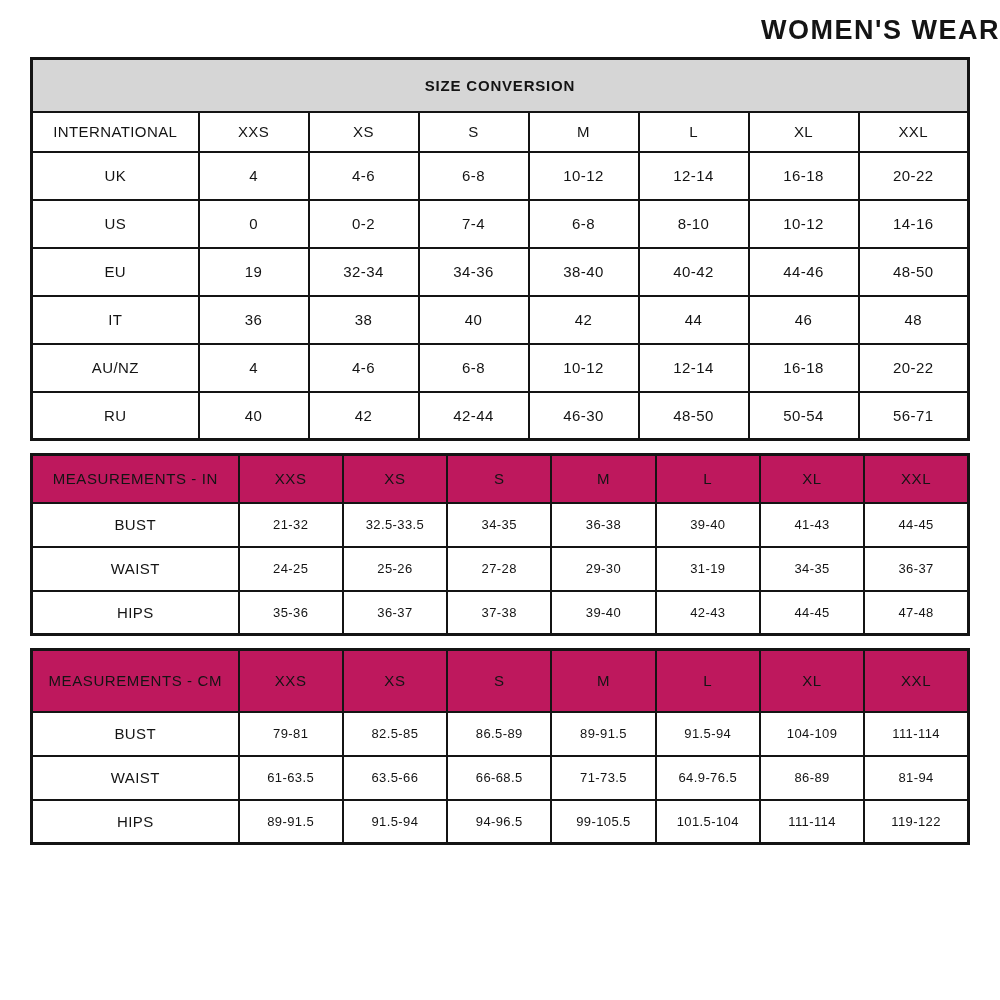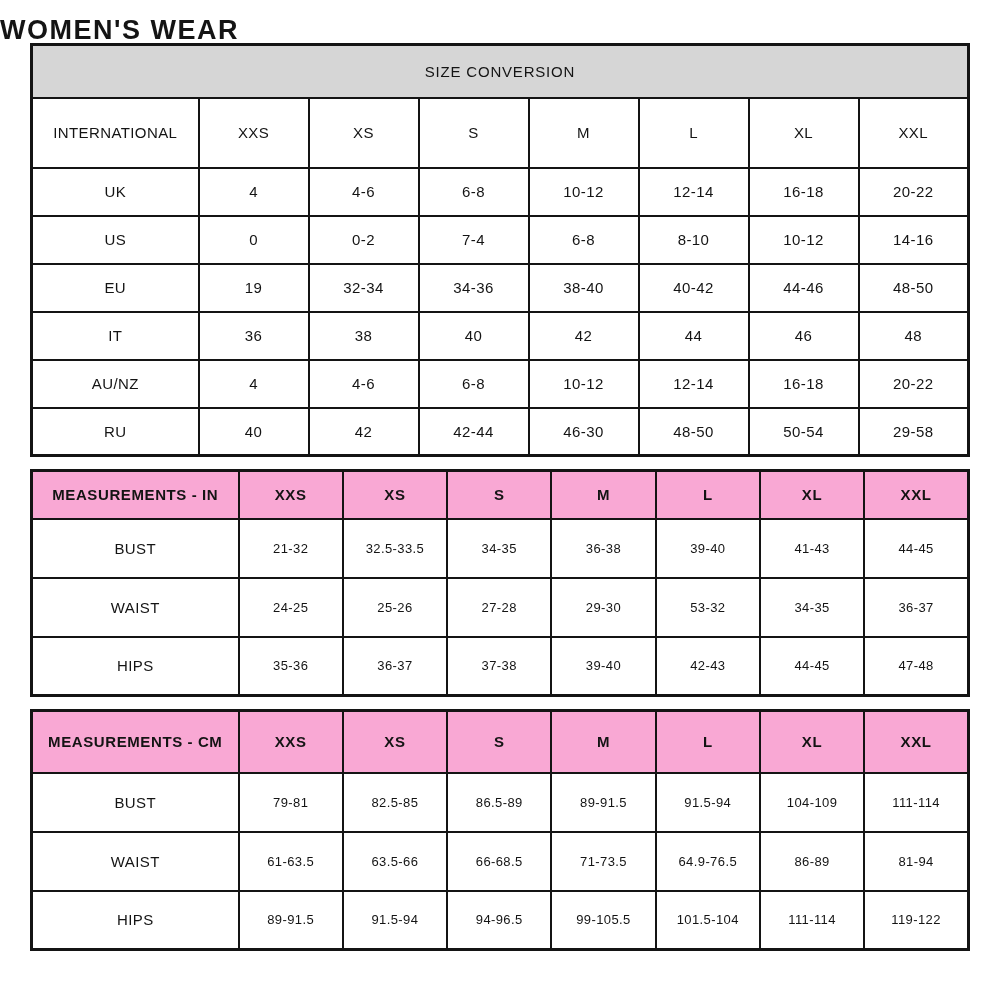--- a/index.html
+++ b/index.html
@@ -4,26 +4,26 @@
 <style>
   * { margin:0; padding:0; box-sizing:border-box; }
   html,body { width:1000px; background:#ffffff; }
   body {
     font-family:"Liberation Sans", sans-serif;
     color:#141414;
     height:1000px;
     overflow:hidden;
   }
   .page-title {
-    text-align:left;
+    text-align:right;
     font-size:27px;
     font-weight:700;
     letter-spacing:1.5px;
     padding-top:15px;
-    height:43px;
+    height:57px;
   }
   table {
     width:940px;
     margin:0 auto;
     border-collapse:collapse;
     table-layout:fixed;
     border:3px solid #141414;
   }
   td, th {
     border:2px solid #141414;
@@ -31,36 +31,36 @@
     vertical-align:middle;
     font-weight:400;
     letter-spacing:0.4px;
   }
   .gap { height:12px; }
   
   .sc-caption th {
     background:#d6d6d6;
     height:53px;
     font-size:15px;
-    font-weight:400;
+    font-weight:700;
     letter-spacing:0.8px;
     margin-top:28px;
   }
-  .sc-head td { height:70px; font-size:15px; }
+  .sc-head td { height:40px; font-size:15px; }
   .sc-row  td { height:48px; font-size:15px; }
   .sc-col-label { width:167px; }
   
   .m-head td {
-    background:#f9a8d4;
+    background:#be185d;
     height:48px;
     font-size:15px;
-    font-weight:700;
+    font-weight:400;
     letter-spacing:0.6px;
   }
-  .m-row td { height:59px; font-size:13px; }
+  .m-row td { height:44px; font-size:13px; }
   .m-row td.m-label { font-size:15px; }
   .m-col-label { width:207px; }
   .cm-head td { height:62px; }
 </style>
 </head>
 <body>
 
 <div class="page-title">WOMEN'S WEAR</div>
 
 <table>
@@ -139,21 +139,21 @@
     <td>20-22</td>
   </tr>
   <tr class="sc-row">
     <td>RU</td>
     <td>40</td>
     <td>42</td>
     <td>42-44</td>
     <td>46-30</td>
     <td>48-50</td>
     <td>50-54</td>
-    <td>29-58</td>
+    <td>56-71</td>
   </tr>
 </tbody>
   </table>
 
 <div class="gap"></div>
 
 <table>
   <colgroup>
       <col class="m-col-label">
       <col>
@@ -184,21 +184,21 @@
     <td>39-40</td>
     <td>41-43</td>
     <td>44-45</td>
   </tr>
   <tr class="m-row">
     <td class="m-label">WAIST</td>
     <td>24-25</td>
     <td>25-26</td>
     <td>27-28</td>
     <td>29-30</td>
-    <td>53-32</td>
+    <td>31-19</td>
     <td>34-35</td>
     <td>36-37</td>
   </tr>
   <tr class="m-row">
     <td class="m-label">HIPS</td>
     <td>35-36</td>
     <td>36-37</td>
     <td>37-38</td>
     <td>39-40</td>
     <td>42-43</td>

